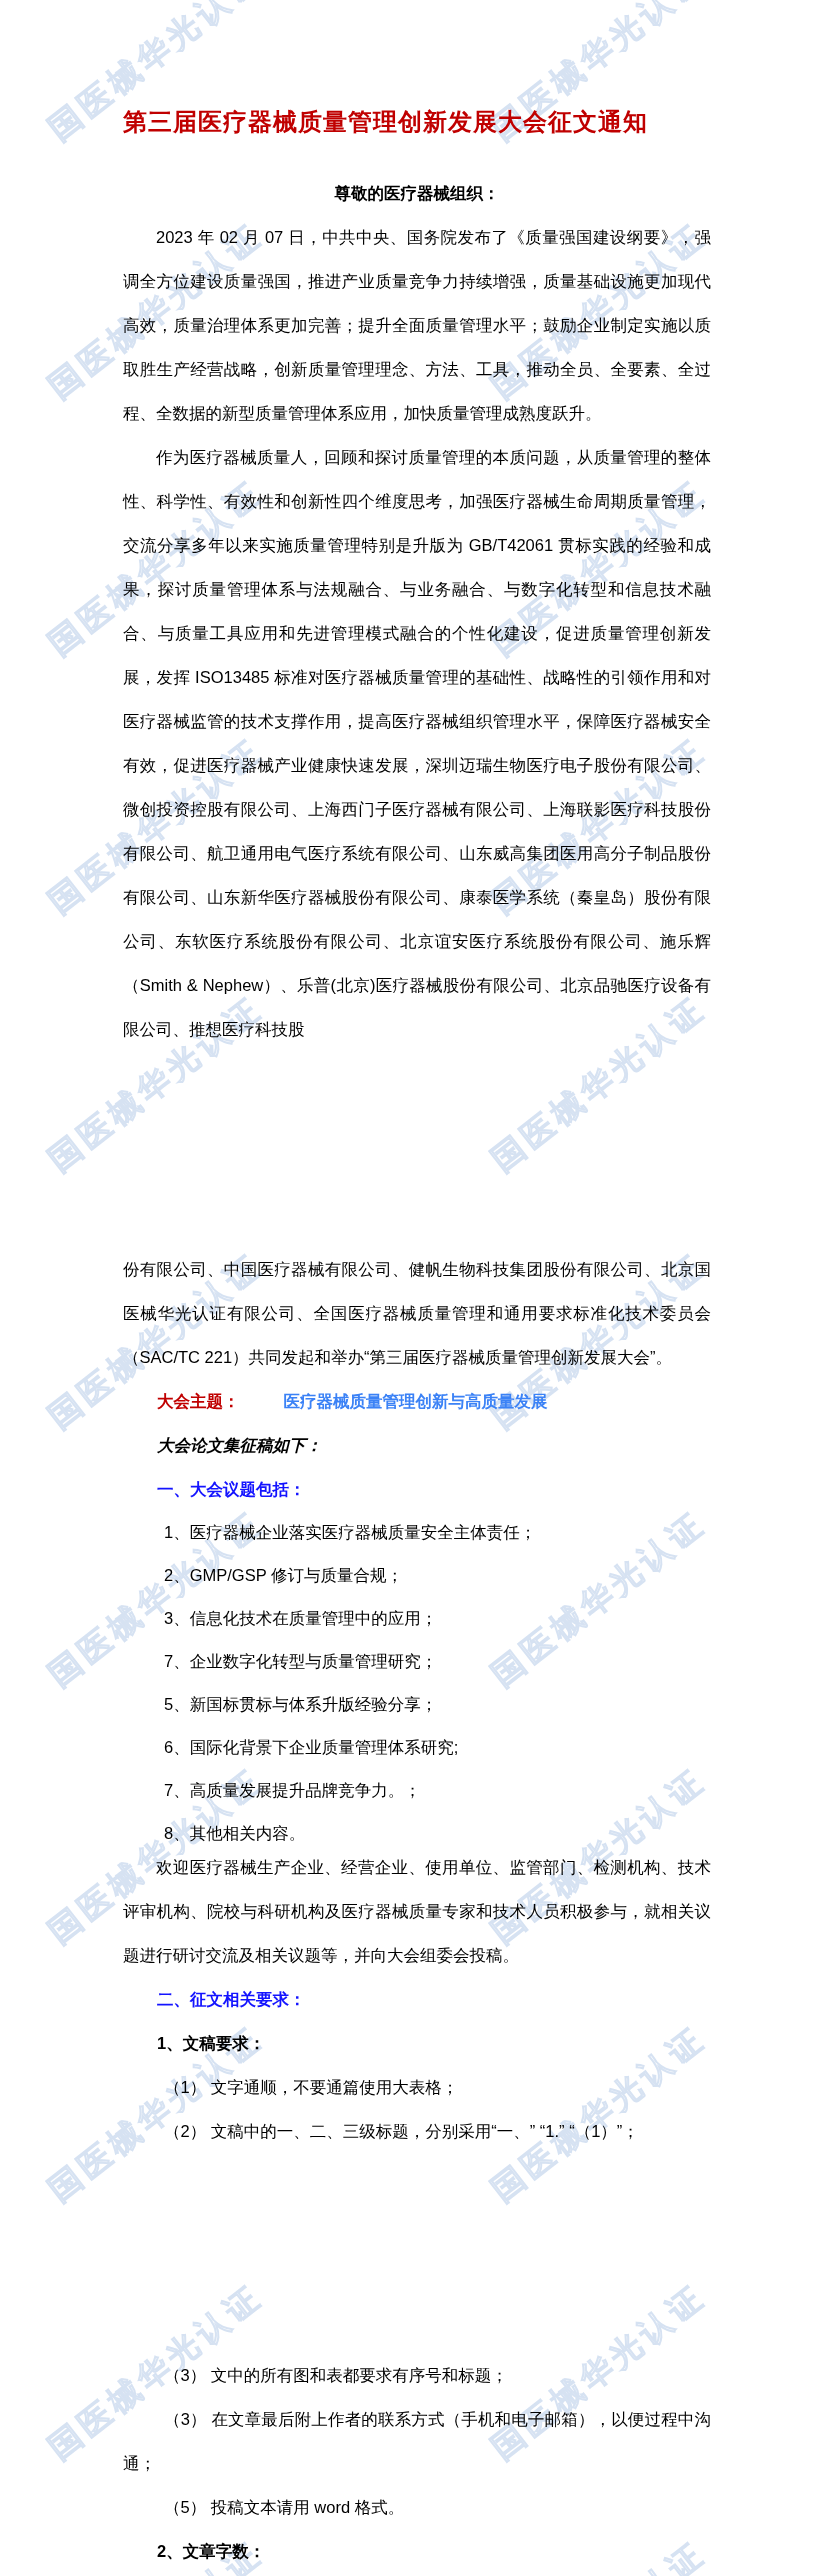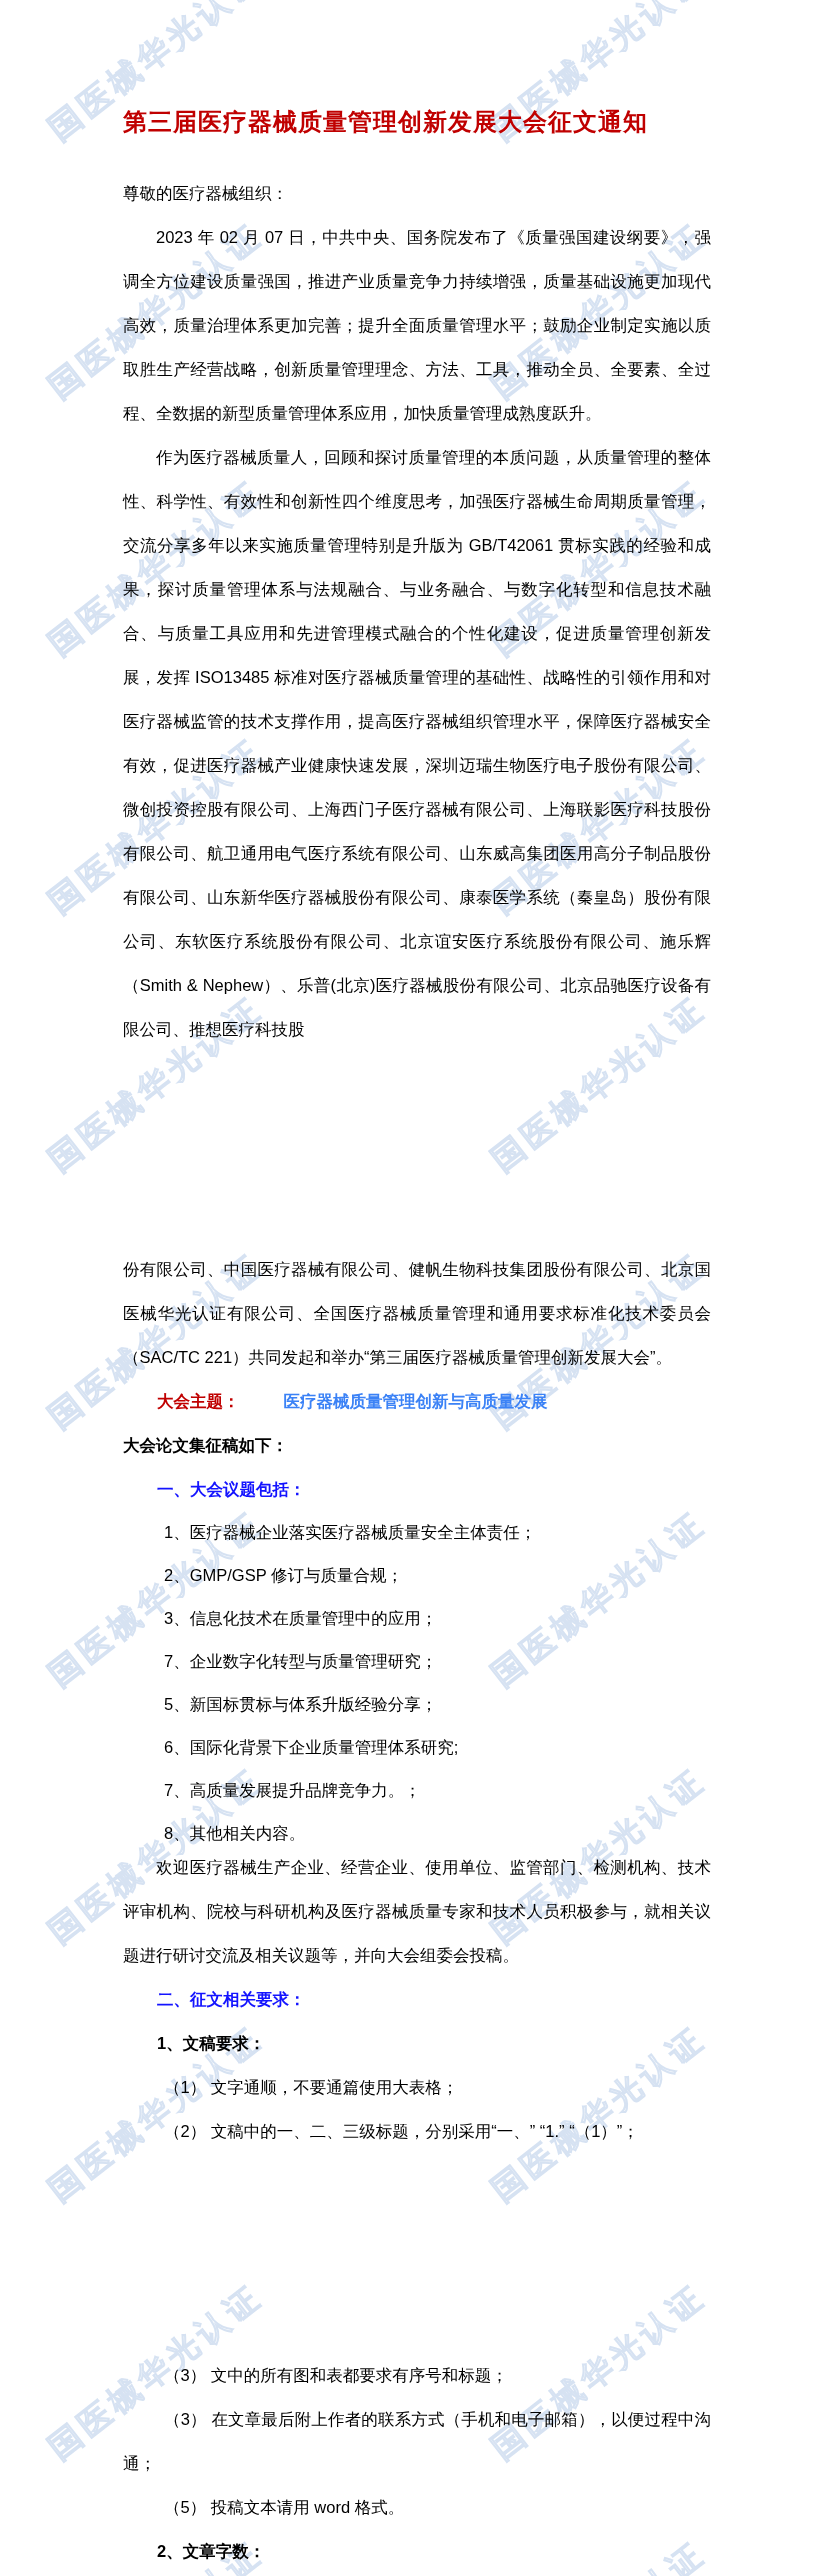--- a/index.html
+++ b/index.html
@@ -35,29 +35,29 @@
   }
   .title {
     margin-top: 106px;
     font-size: 24px;
     line-height: 31px;
     font-weight: 700;
     text-align: left;
     color: #c00000;
     letter-spacing: 1px;
   }
-  .salutation { margin-top: 34px; font-weight: 400; }
+  .salutation { margin-top: 34px; font-weight: 700; text-align: center; }
   .body-par { text-align: justify; }
   .indent { text-indent: 33px; }
   .gap1 { height: 196px; }
   .gap2 { height: 200px; }
   .theme-line { margin-left: 34px; font-weight: 700; }
   .red { color: #c00000; }
   .blue { color: #3b82f6; padding-left: 44px; }
-  .collection { font-weight: 700; }
+  .collection { margin-left: 34px; font-weight: 700; font-style: italic; }
   .h-blue { margin-left: 34px; font-weight: 700; color: #1414ff; font-size: 16.5px; }
   .topics-list { line-height: 43px; margin-bottom: -10.3px; }
   .topic-item { margin-left: 41px; }
   .sub-head { margin-left: 34px; font-weight: 700; font-size: 16.5px; }
   .hang { text-indent: 41px; text-align: justify; }
 </style>
 </head>
 <body>
 
 <div class="page">

